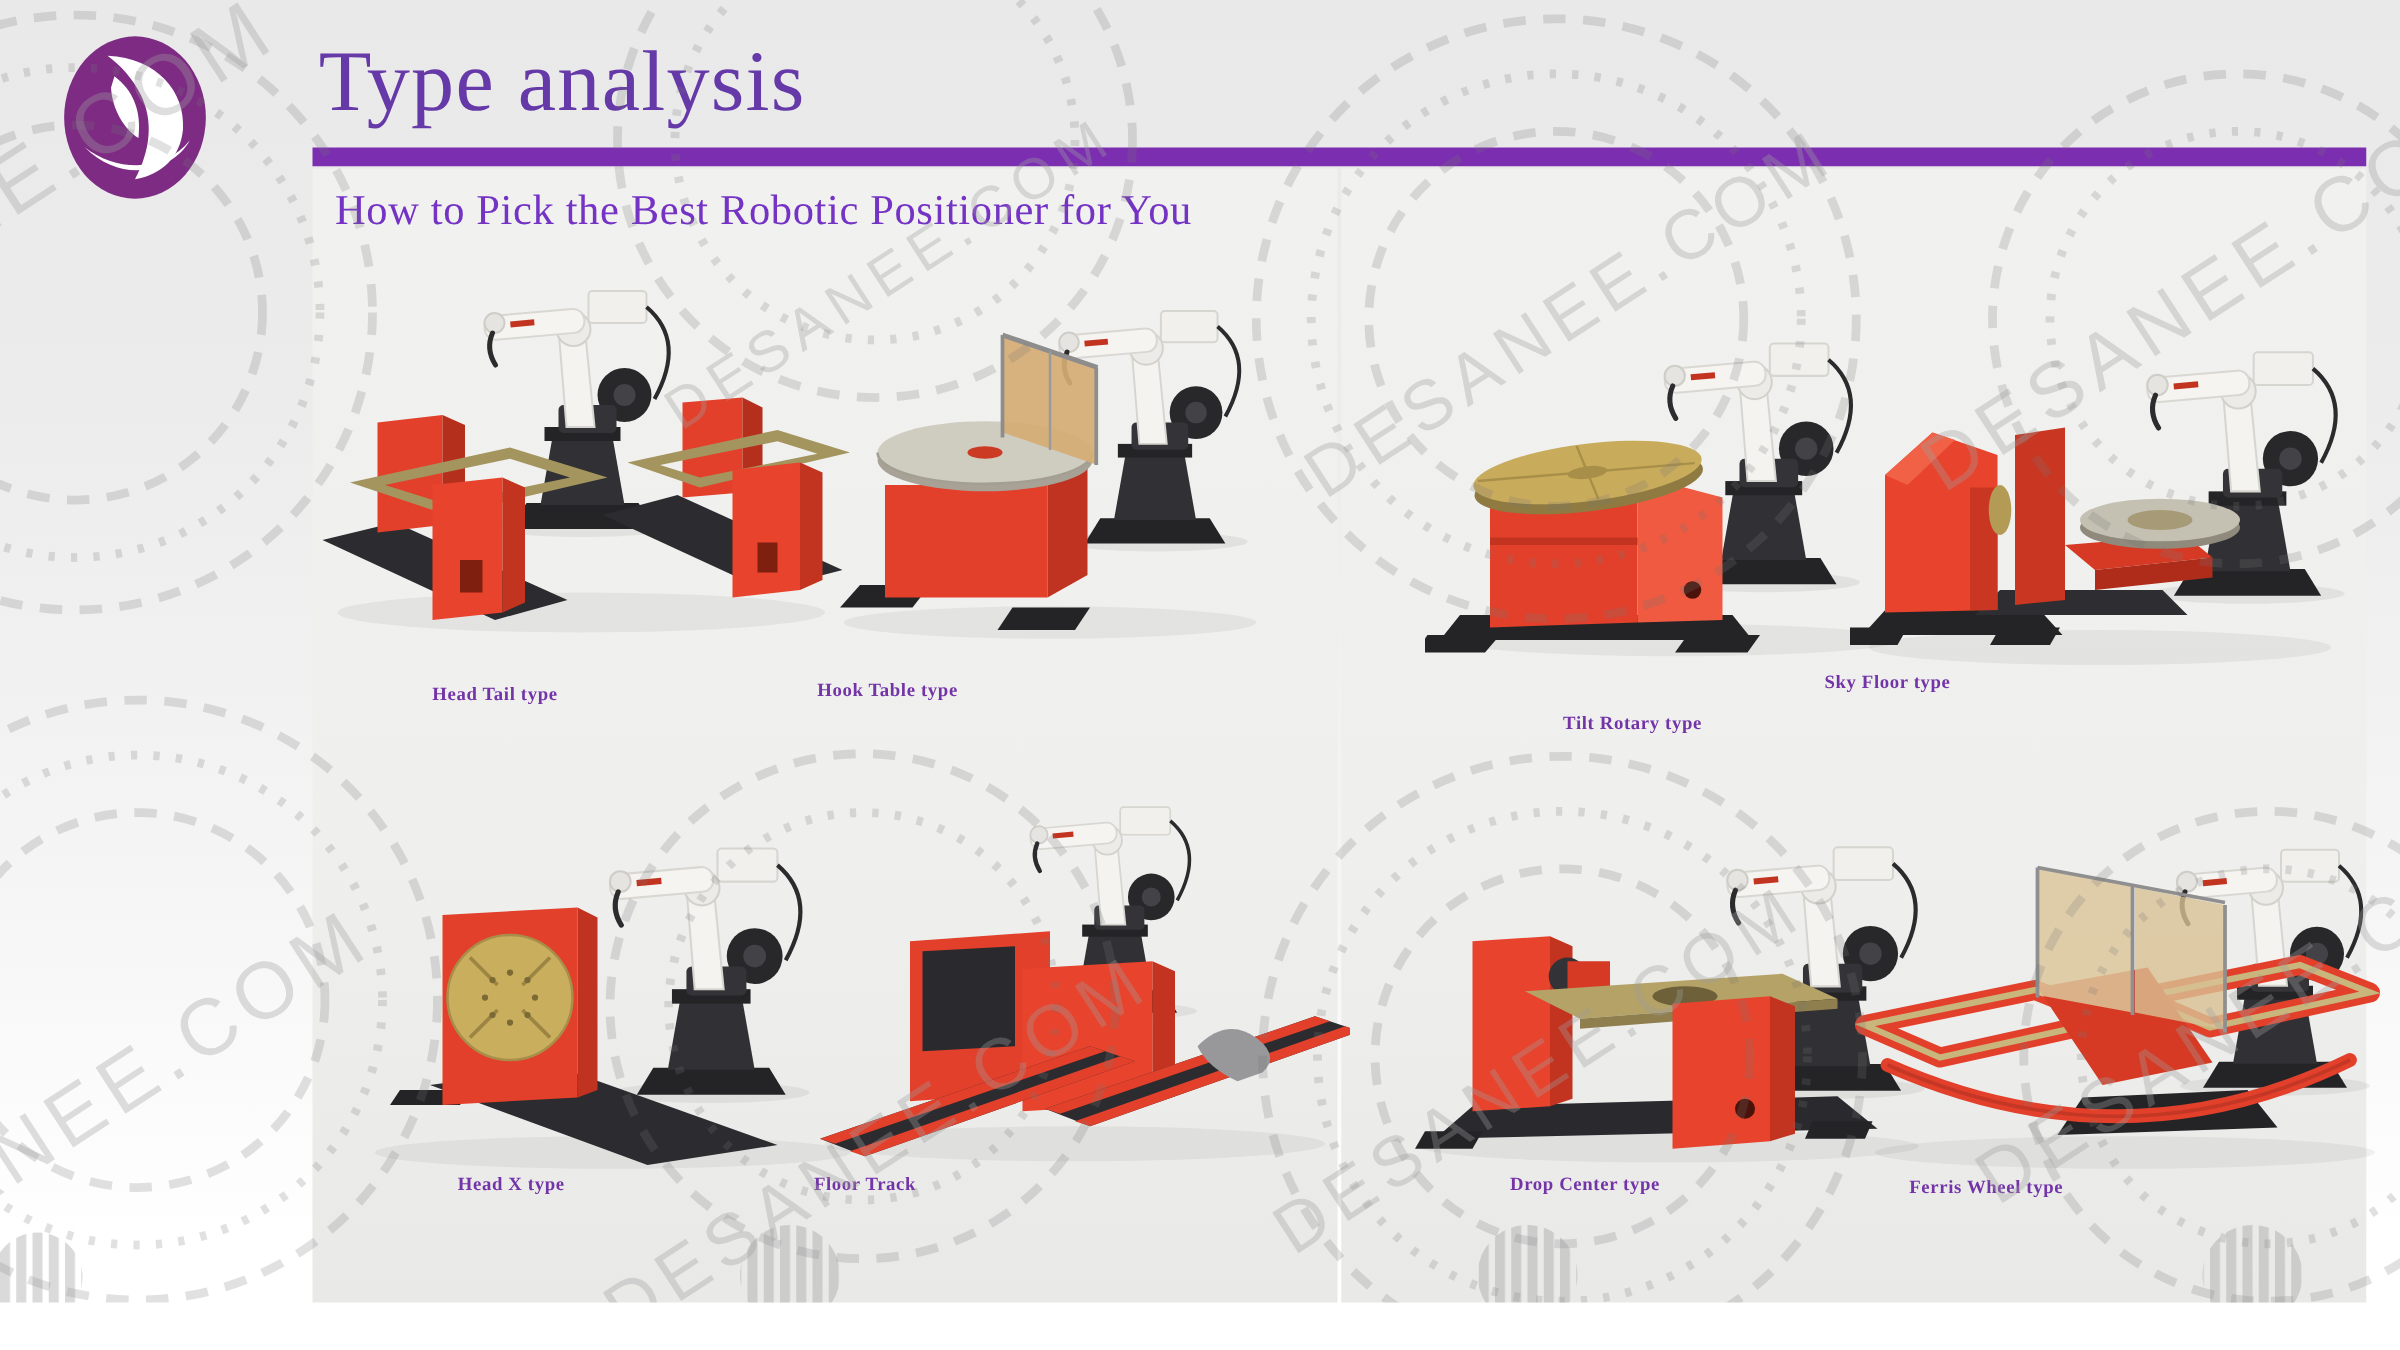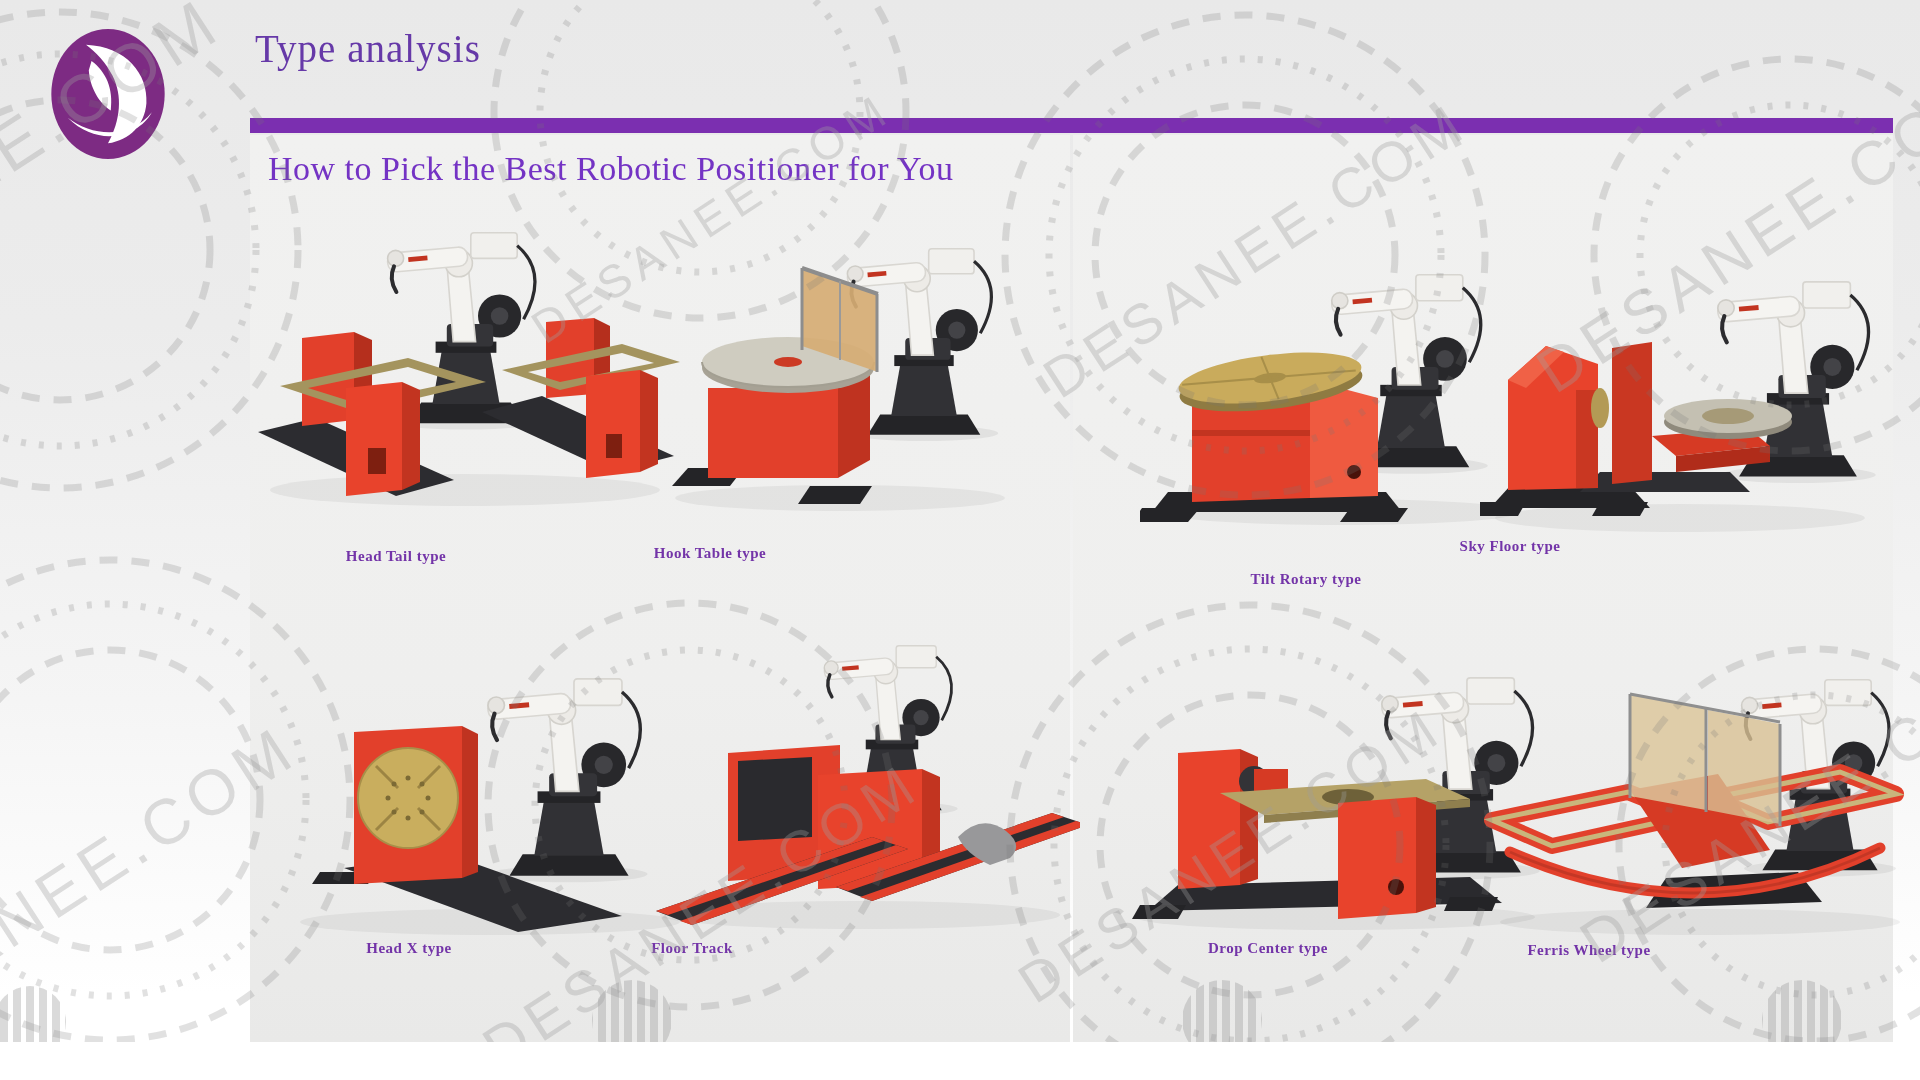--- a/index.html
+++ b/index.html
@@ -7,21 +7,21 @@
     position:relative;width:1920px;height:1080px;overflow:hidden;
     background:linear-gradient(180deg,#e9e9e9 0%,#ececec 30%,#f5f5f5 65%,#ffffff 92%);
     font-family:"Liberation Sans",sans-serif;
   }
   .panel{position:absolute;top:135px;height:907px;background:linear-gradient(180deg,#f1f1f0 0%,#efefee 60%,#e9e9e8 100%);}
   .panel-left{left:250px;width:820px;}
   .panel-right{left:1073px;width:820px;}
   .page-title{
     position:absolute;left:255px;top:26px;margin:0;
     font-family:"Liberation Serif",serif;font-weight:400;
-    font-size:39px;color:#6639a8;letter-spacing:1px;
+    font-size:69px;color:#6639a8;letter-spacing:1px;
   }
   .title-bar{position:absolute;left:250px;top:118px;width:1643px;height:15px;background:#7b2fb0;}
   .page-subtitle{
     position:absolute;left:268px;top:150px;margin:0;
     font-family:"Liberation Serif",serif;font-weight:400;
     font-size:34px;color:#7433c4;letter-spacing:0.5px;
   }
   .logo{position:absolute;left:44px;top:20px;}
   .illus{position:absolute;}
   .illus svg{display:block;width:100%;height:100%;}

